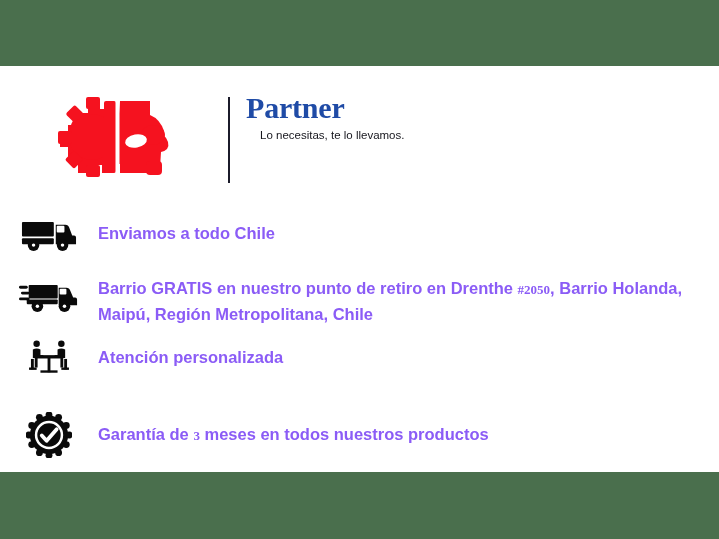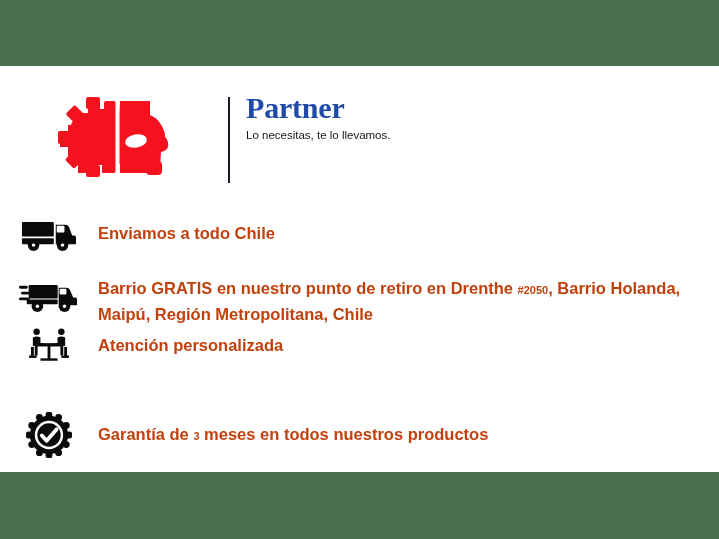--- a/index.html
+++ b/index.html
@@ -66,58 +66,60 @@
     letter-spacing: -0.2px;
     white-space: nowrap;
   }
   #brand-tagline {
     margin-top: 5px;
     font-family: "Liberation Sans", sans-serif;
     font-size: 11.5px;
     font-weight: 500;
     color: #16161d;
     white-space: nowrap;
+    margin-left: 14px;
   }
 
   
   .feature-row {
     position: absolute;
     left: 0;
     width: 719px;
     display: flex;
     align-items: flex-start;
   }
   #row-0 { top: 144px; }   
   #row-1 { top: 206px; }   
-  #row-2 { top: 256px; text-align: right; }   
+  #row-2 { top: 268px; text-align: right; }   
   #row-3 { top: 345px; }   
 
   .feature-icon {
     width: 62px;
     min-width: 62px;
     height: 48px;
     margin-left: 18px;
     display: flex;
     align-items: center;
     justify-content: center;
   }
   .feature-text {
     margin-left: 18px;
     font-family: "Liberation Sans", sans-serif;
     font-weight: bold;
     font-size: 16.5px;
     line-height: 24px;
-    color: #c2410c;
+    color: #8b5cf6;
     padding-top: 11px;
     max-width: 590px;
   }
   #row-1 .feature-text { padding-top: 4px; }
   .small-num {
-    font-size: 11px;
+    font-size: 13px;
     font-weight: bold;
+    font-family: Liberation Serif, serif;
   }
 </style>
 </head>
 <body>
 
 <div id="banner">
 
   <div id="card">
 
     <div id="logo-block">

